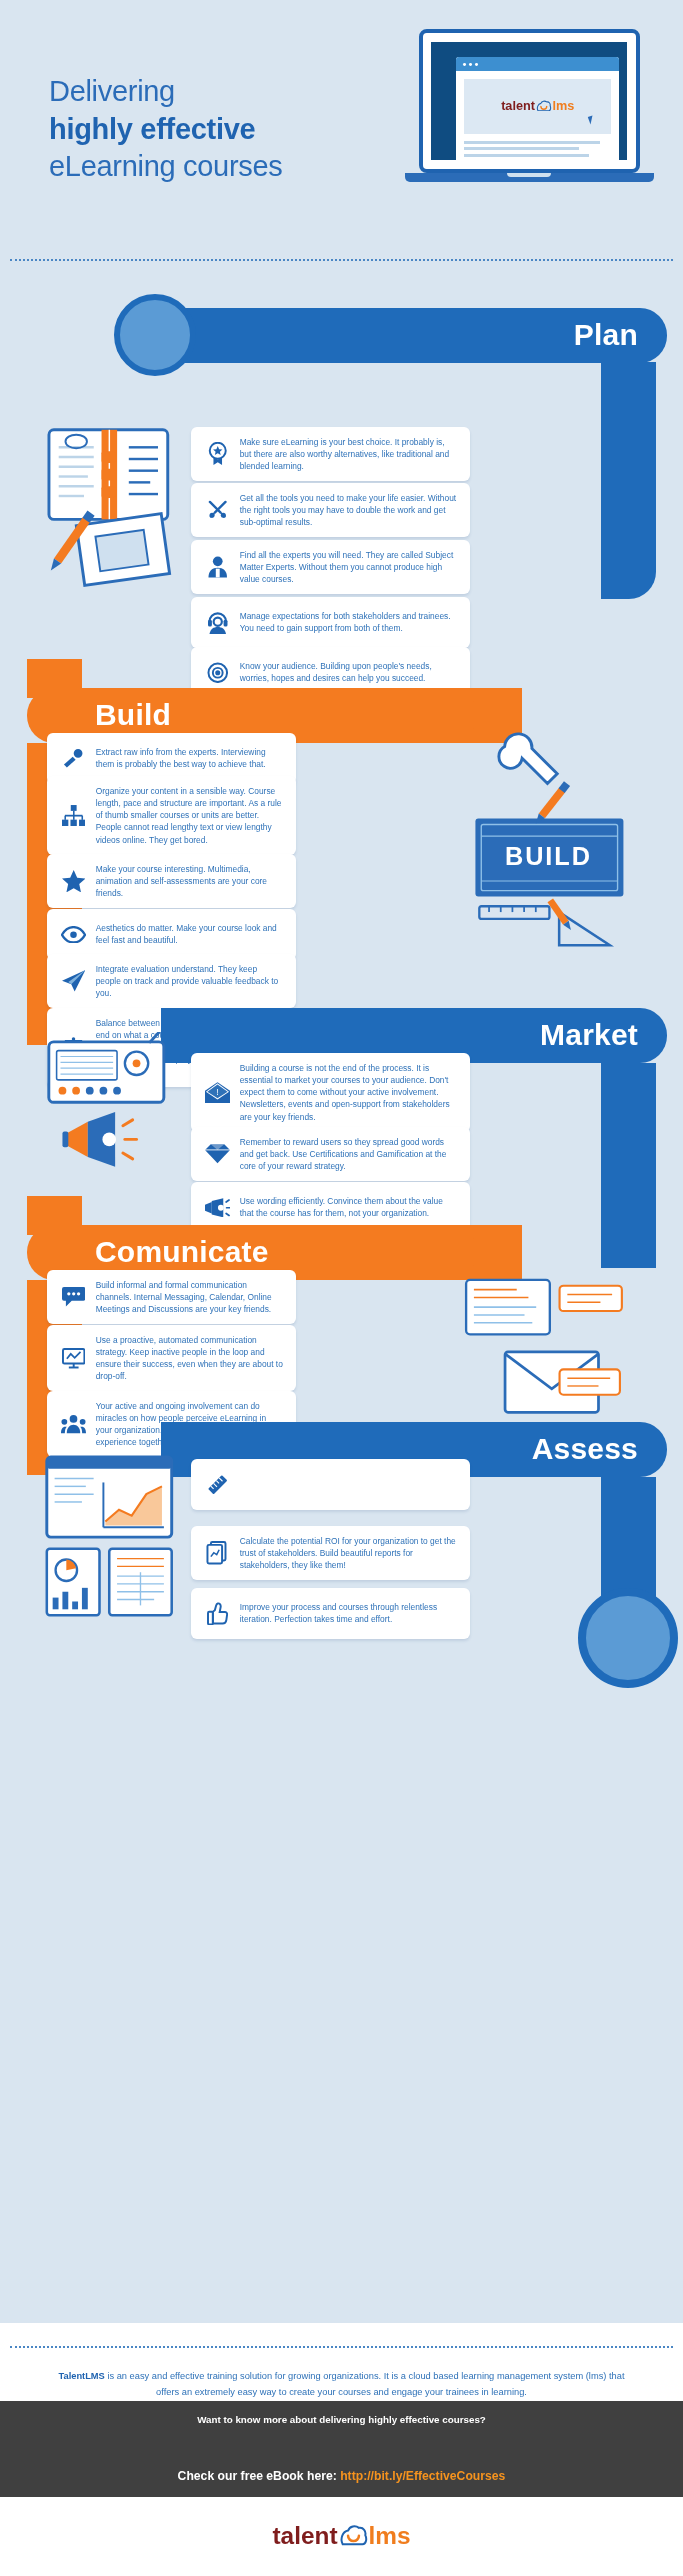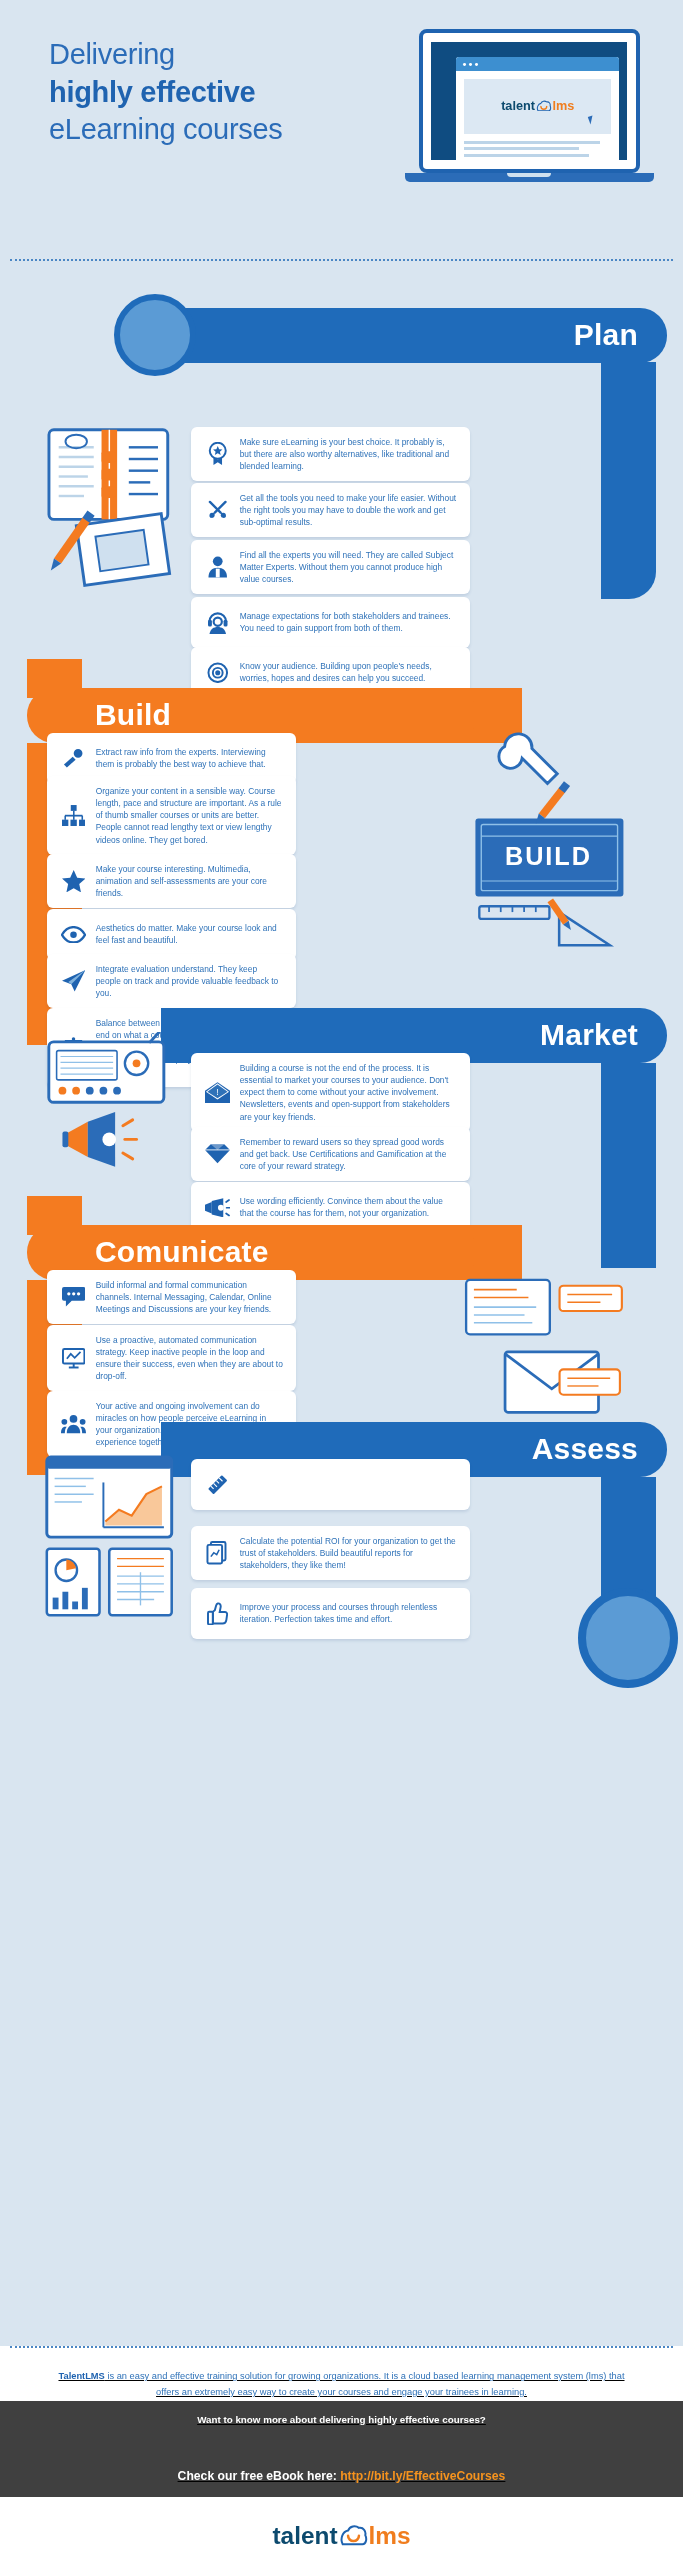--- a/index.html
+++ b/index.html
@@ -13,21 +13,21 @@
     width: 683px;
     height: 2576px;
     background: #d9e5f0;
     overflow: hidden;
   }
 
   
   .header {
     position: relative;
     height: 259px;
-    padding: 36px 0 0 49px;
+    padding: 73px 0 0 49px;
   }
   .header h1 {
     font-size: 29px;
     line-height: 1.30;
     color: #2b6cb8;
     font-weight: 400;
     letter-spacing: -0.3px;
   }
   .header h1 .bold { font-weight: 700; color: #1f63b0; display:block; }
   .header h1 .line { display:block; }
@@ -78,21 +78,21 @@
     background:#cfe0ef; border-radius:0 0 3.9px 3.9px;
   }
   .lp-cursor {
     position:absolute; right:17.6px; bottom:9.8px;
     width:0;height:0;border-left:5.9px solid #2b6cb8;
     border-bottom:8.8px solid transparent; transform: rotate(-20deg);
   }
 
   
   .logo { display:inline-flex; align-items:center; font-weight:700; line-height:1; }
-  .logo .t { color:#0c4a6e;text-align:right; }
+  .logo .t { color:#7f1d1d;text-align:right; }
   .logo .l { color:#f07d1e; }
   .logo .cloud { display:inline-block; position:relative; margin: 0 1px; }
 
   .divider-dots {
     height: 0; border-top: 2px dotted #4a86c4;
     margin: 0 9.8px;
   }
 
   
   .flow { position: relative; }
@@ -165,22 +165,21 @@
   }
 
   
   .illu { position:absolute; }
   .illu svg { display:block; }
 
   
   .footer {
     position:absolute; left:0; right:0; bottom:0;
     background:#ffffff;
-    padding-top: 0;
-    text-decoration: underline;
+    padding-top: 23px;
   }
   .foot-divider { height:0; border-top:2px dotted #4a86c4; margin: 0 9.8px 21.5px; }
   .foot-text {
     text-align:center; color:#2f72b8; font-size:9.3px; line-height:1.7;
     padding: 0 47px;
   }
   .foot-text b { color:#1f63b0; }
   .foot-url {
     text-align:center; color:#1f63b0; font-size:9.8px; font-weight:700;
     margin: 15.6px 0 13.7px;

